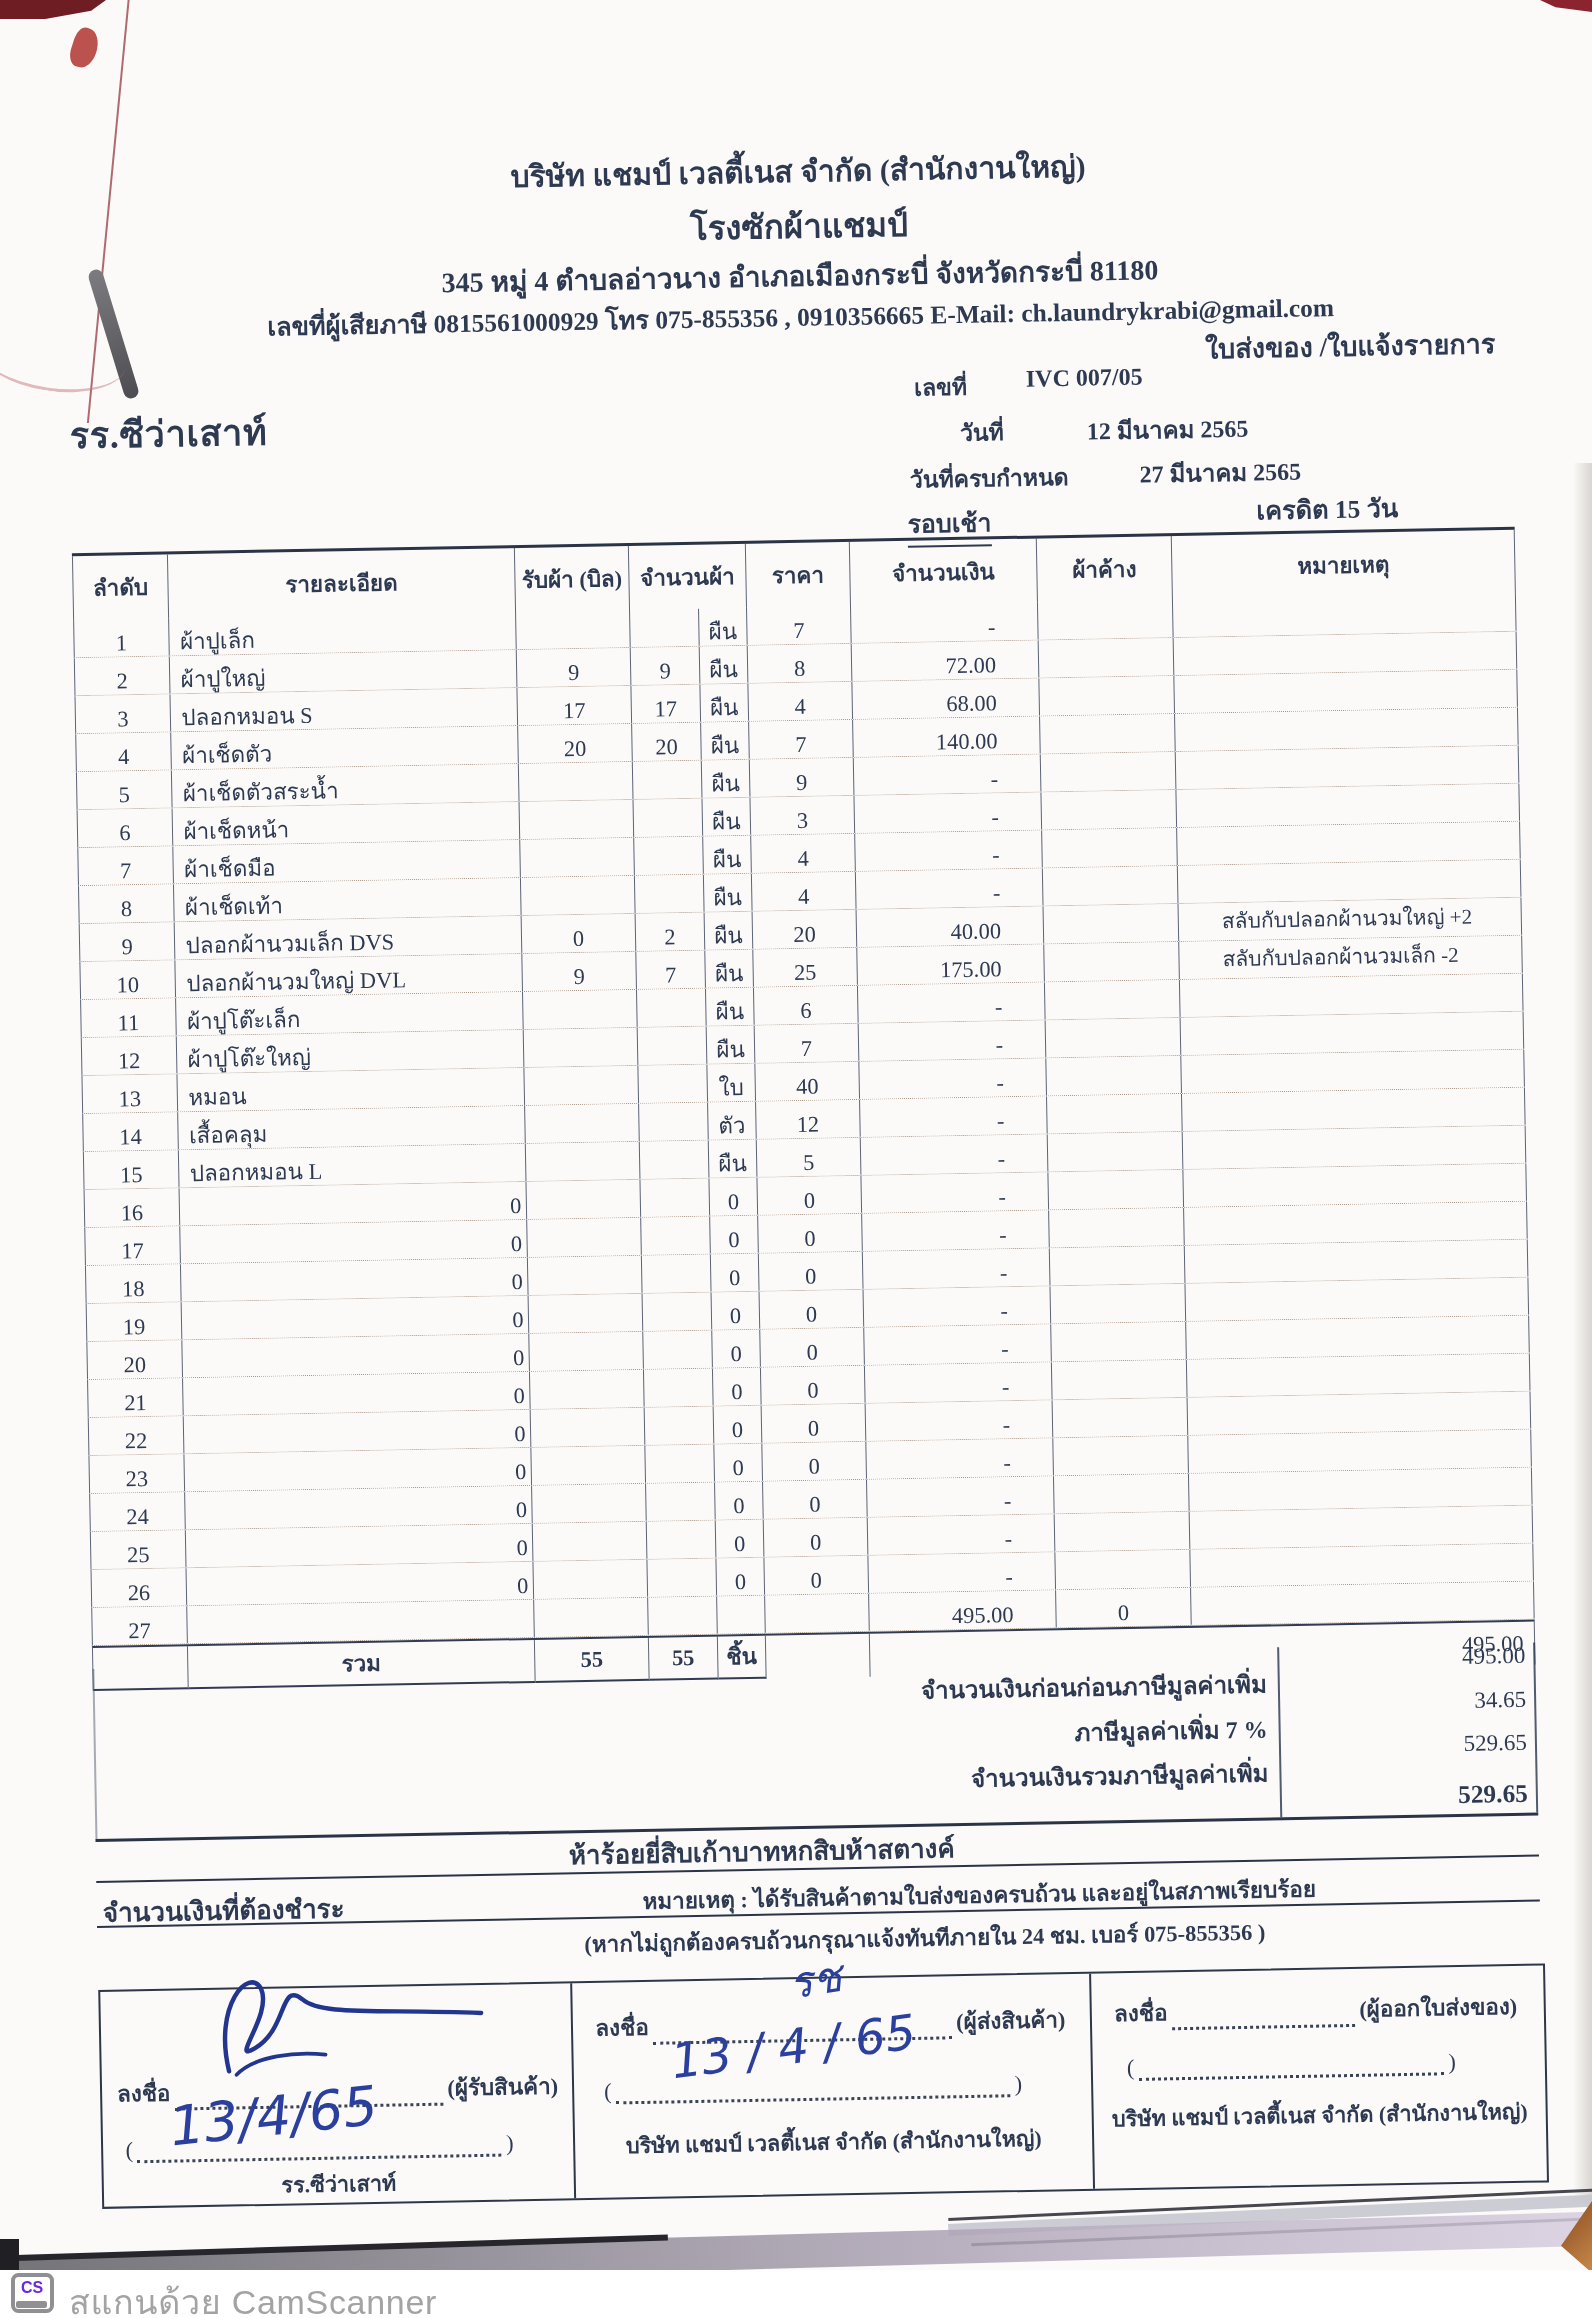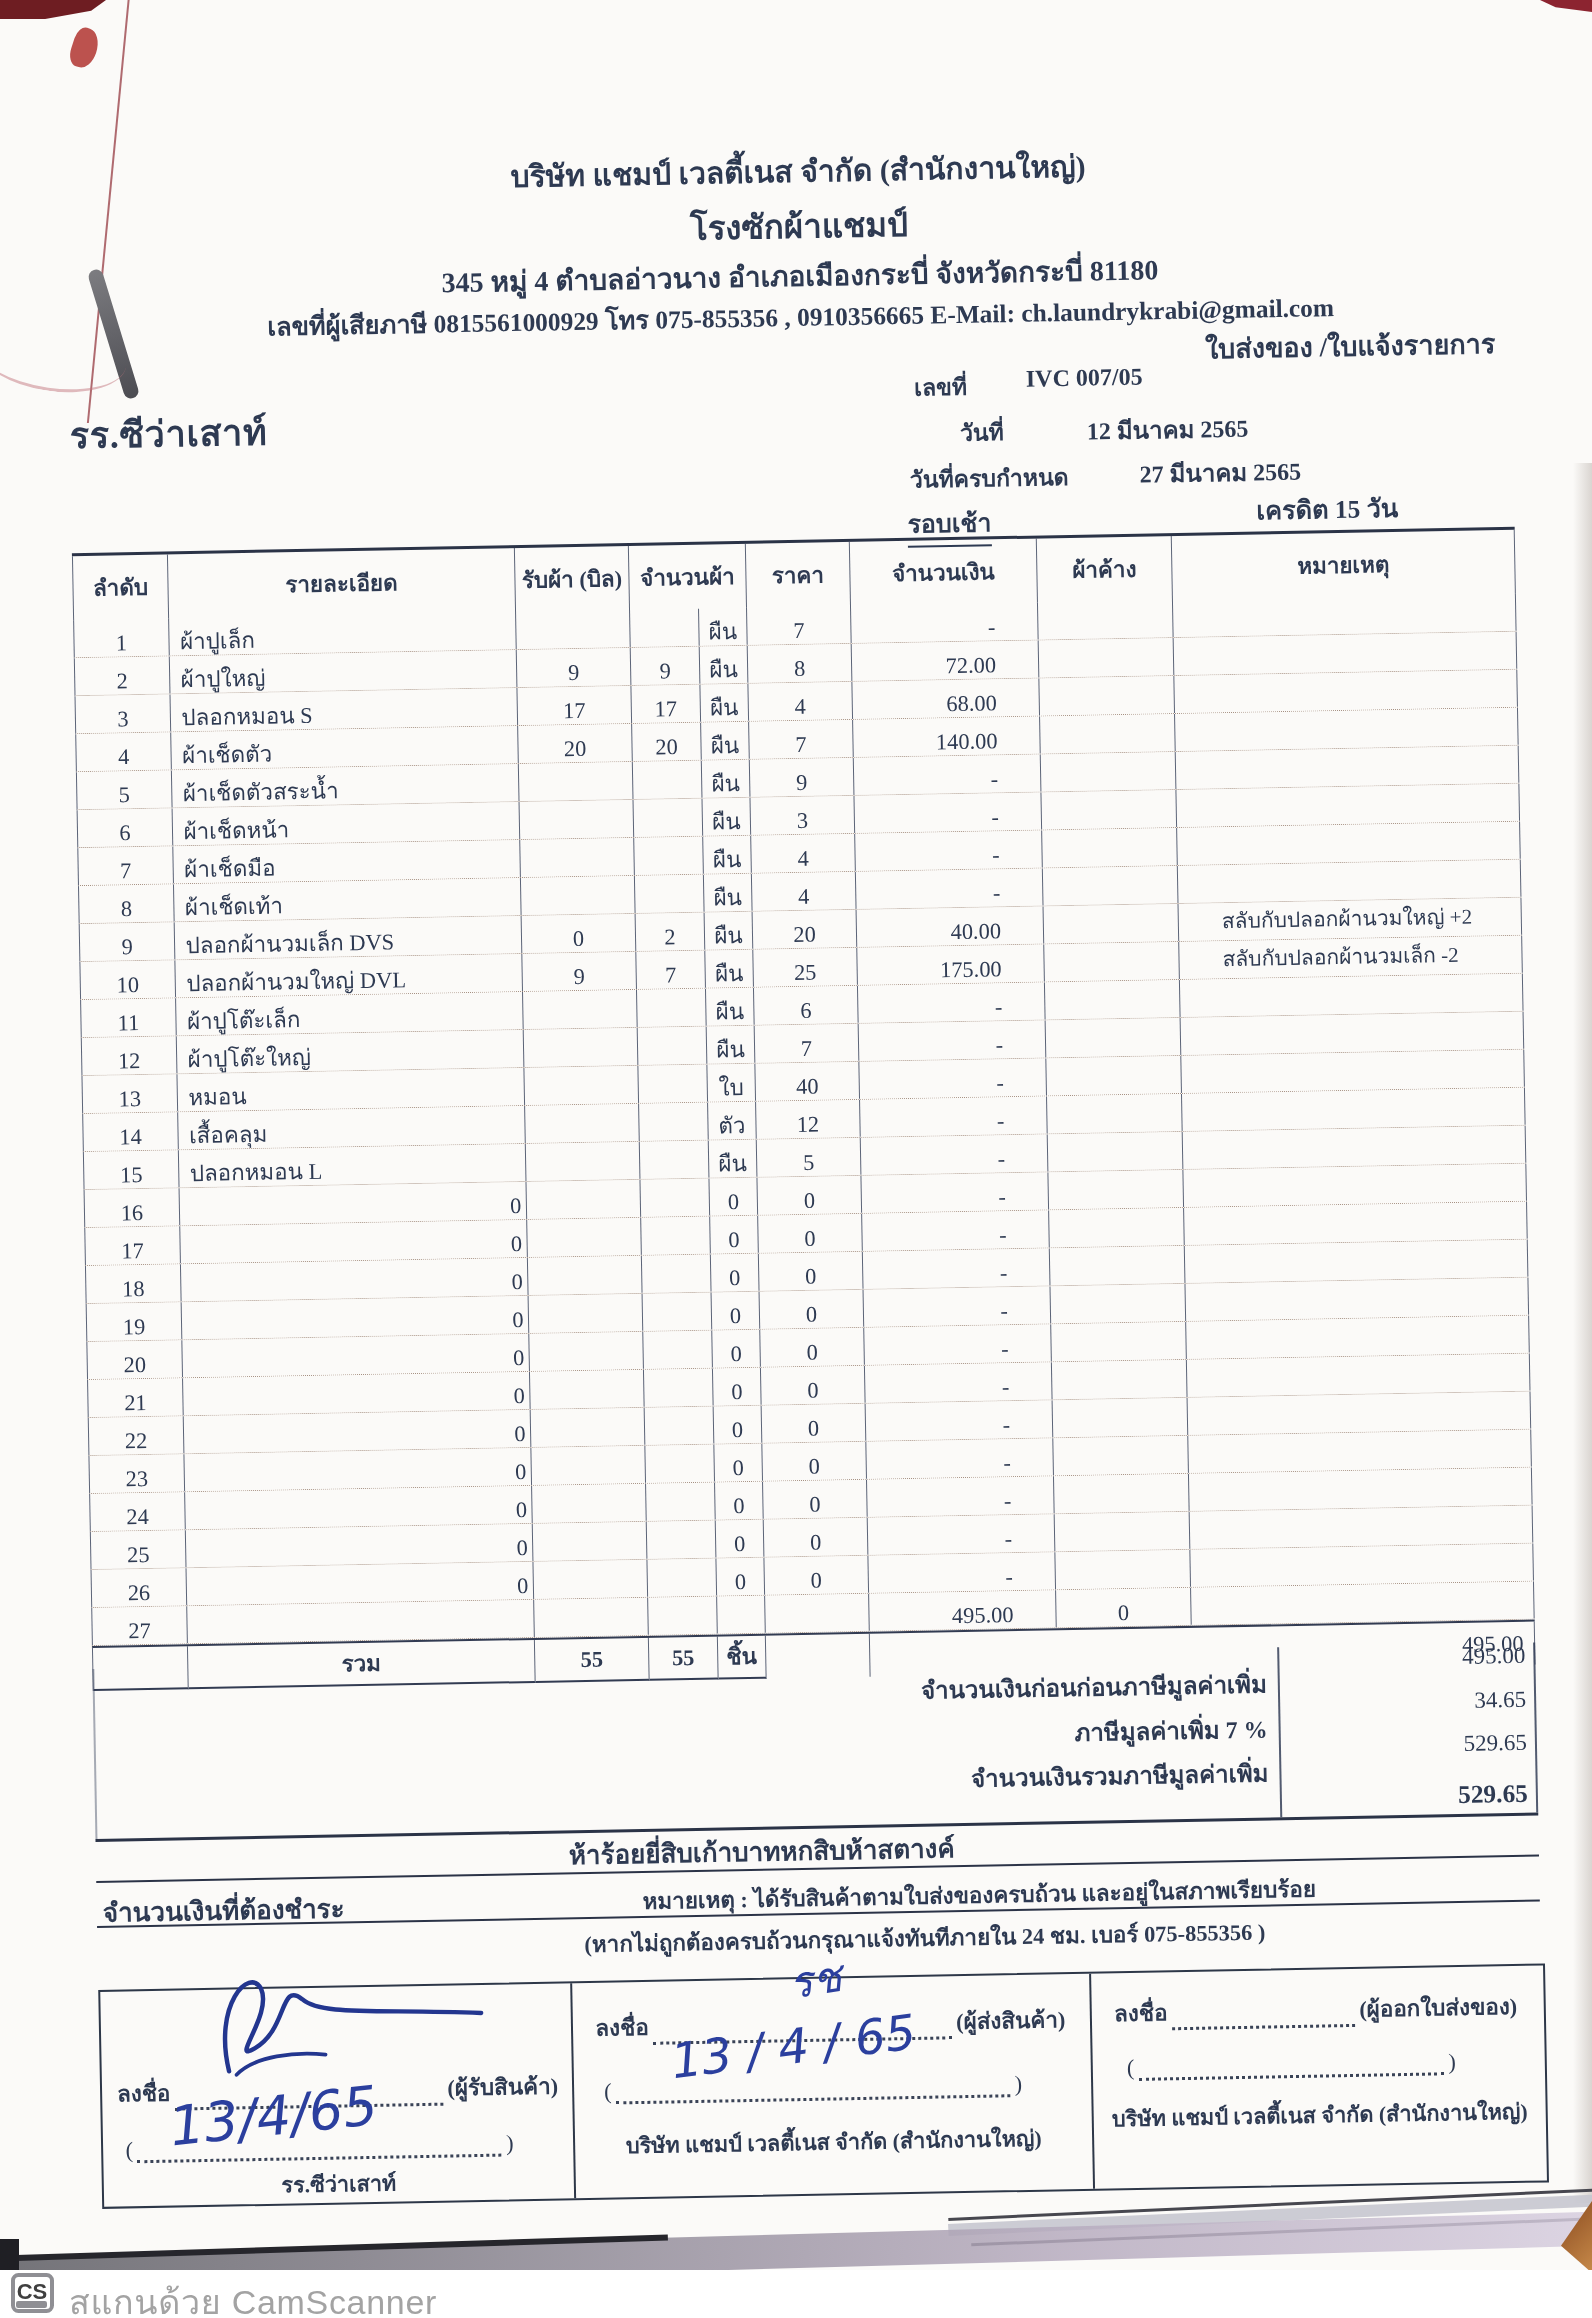--- a/index.html
+++ b/index.html
@@ -61,22 +61,22 @@
   .sigcell:last-child{border-right:none;}
   .sigline{font-size:22.4px;font-weight:bold;white-space:nowrap;display:flex;align-items:flex-end;}
   .dots{display:inline-block;border-bottom:3px dotted #3a4357;height:1em;}
   .hand{color:#2b3f9e;font-family:"DejaVu Sans",sans-serif;font-style:italic;}
   .sig-company{font-size:21.7px;font-weight:bold;}
 
   
   .footer{position:absolute;left:0;top:2270px;width:1592px;height:49px;background:#ffffff;}
   .cs-logo{position:absolute;left:10.5px;top:3px;width:43px;height:40px;border:4.5px solid #8f8f94;
            border-radius:7.5px;box-sizing:border-box;background:#fff;}
-  .cs-logo .cs-txt{position:absolute;left:0;top:1.5px;width:100%;text-align:center;color:#404040;
-           font-family:"Liberation Sans",sans-serif;font-weight:bold;font-size:22px;}
+  .cs-logo .cs-txt{position:absolute;left:0;top:1.5px;width:100%;text-align:center;color:#6d28d9;
+           font-family:"Liberation Sans",sans-serif;font-weight:bold;font-size:16px;}
   .cs-logo .cs-base{position:absolute;left:1.5px;bottom:0.7px;width:31px;height:7.5px;background:#8f8f94;border-radius:2.2px;}
   .scan-text{position:absolute;left:69px;top:4.5px;font-family:"Liberation Sans",sans-serif;
              font-size:34px;color:#a3a3a3;letter-spacing:0.7px;}
 
   
   .art{position:absolute;}
   .tl-strip{left:0;top:0;width:106px;height:19.4px;background:#6e1d22;
             clip-path:polygon(0 0,100% 0,86% 55%,40% 100%,0 100%);}
   .tl-blob{left:72px;top:28px;width:25.4px;height:40px;background:#b03430;border-radius:40% 60% 55% 45%;
            transform:rotate(18deg);opacity:.85;}

